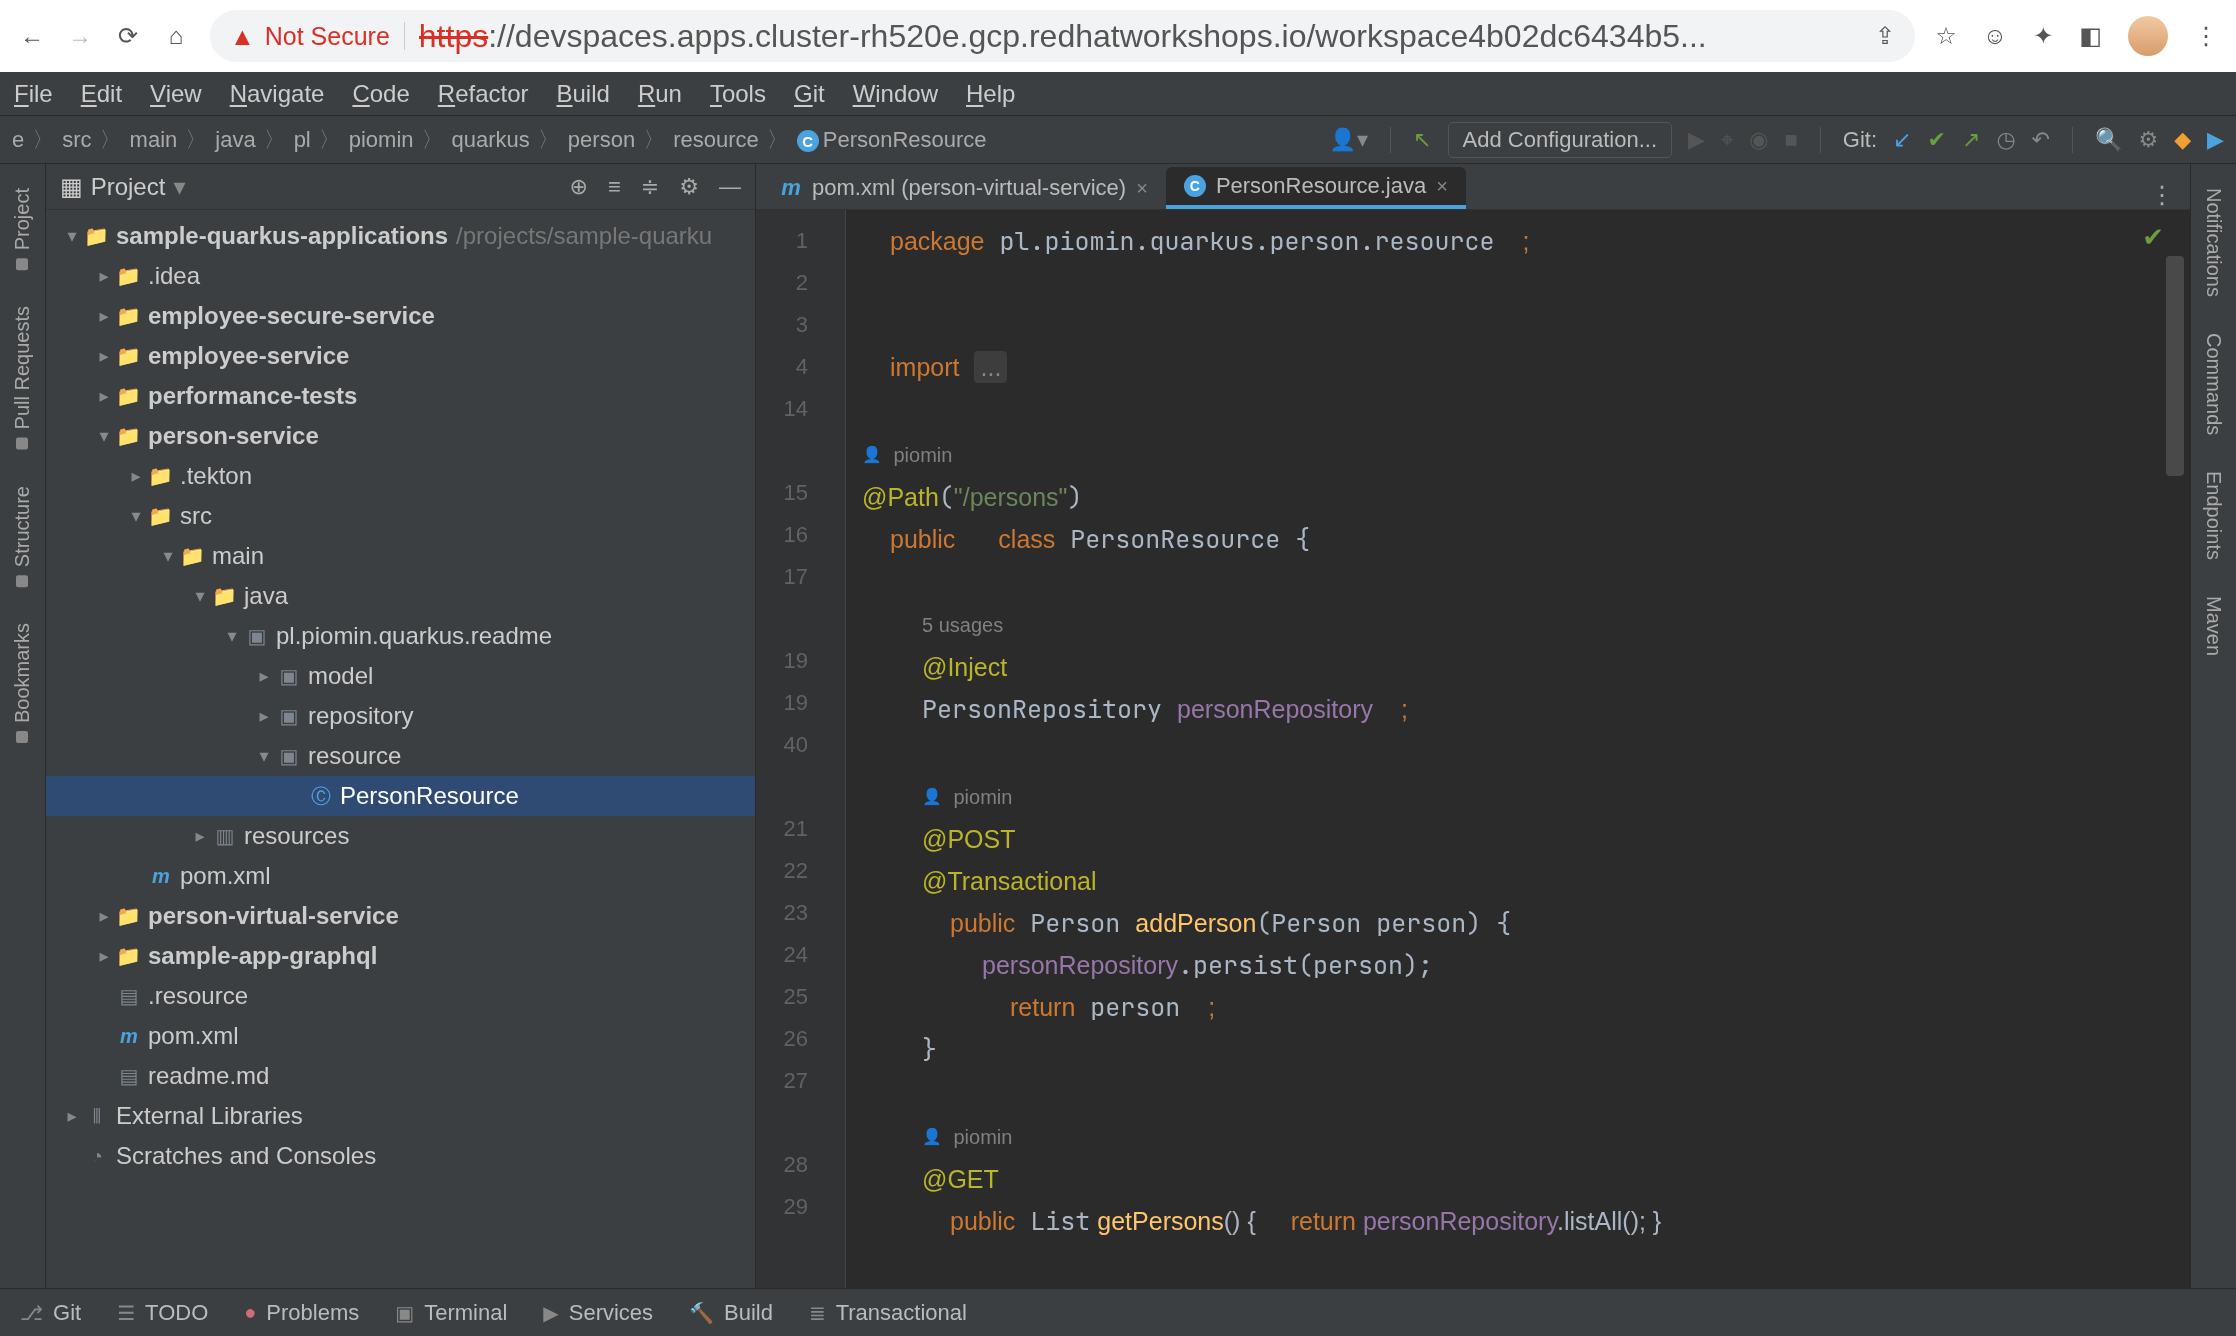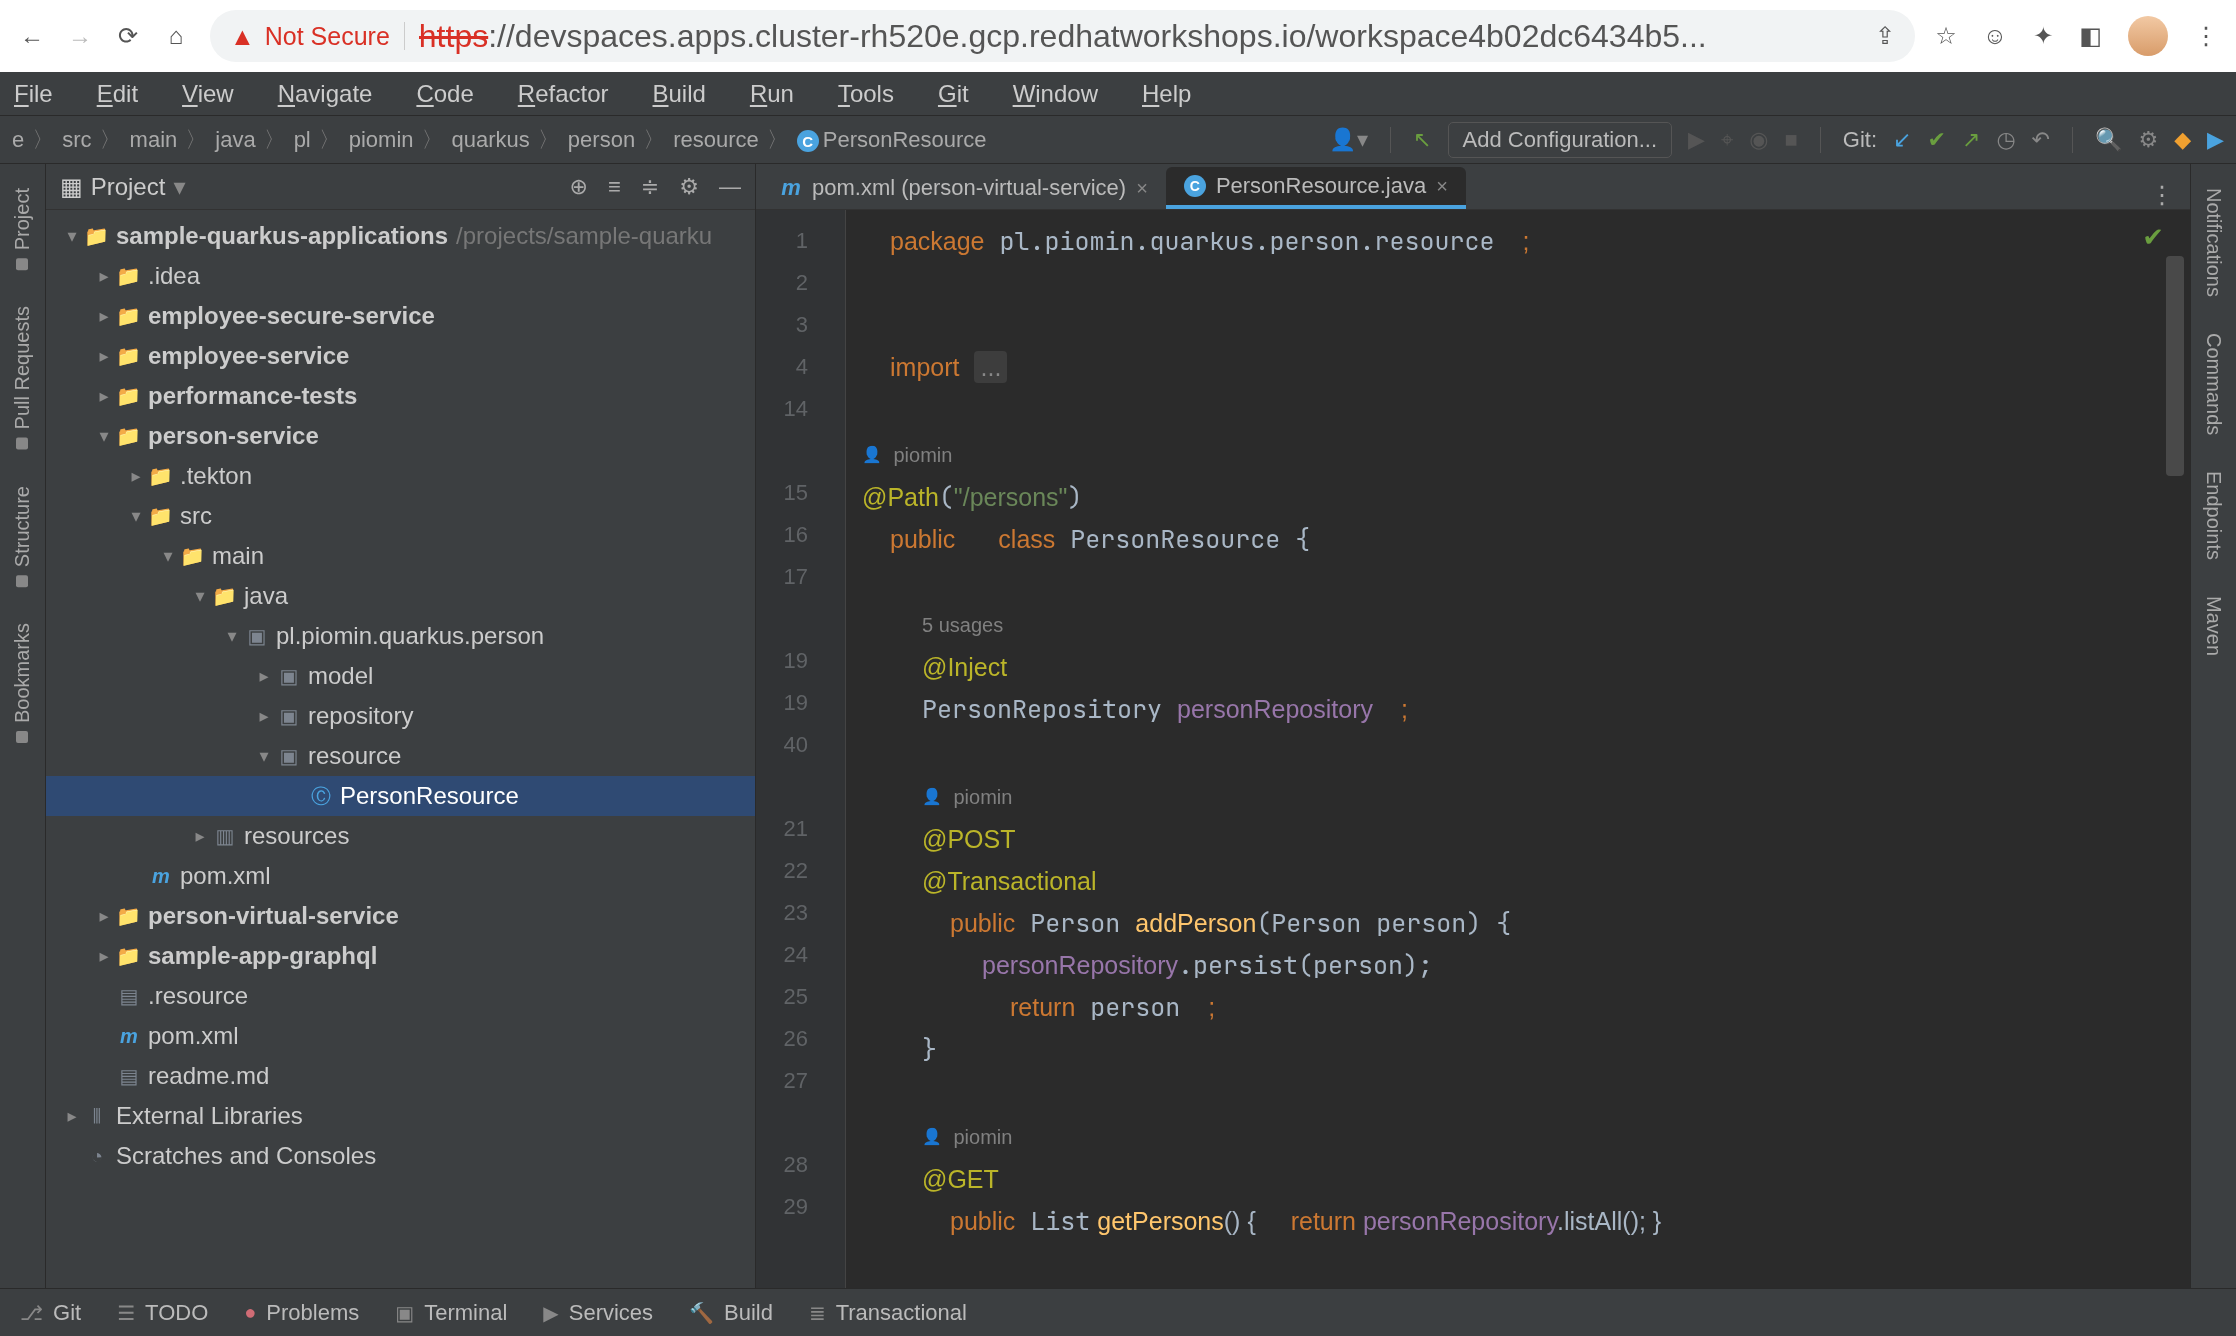--- a/index.html
+++ b/index.html
@@ -9,21 +9,21 @@
   .browser-bar .nav-btn { width:28px; text-align:center; color:#555; cursor:pointer; }
   .browser-bar .nav-btn.dis { color:#bbb; }
   .addr-bar { flex:1; height:52px; background:#f1f3f4; border-radius:26px; display:flex; align-items:center; padding:0 20px; gap:14px; min-width:0; }
   .addr-bar .danger { color:#d93025; display:flex; align-items:center; gap:10px; font-size:25px; }
   .addr-bar .sep { width:1px; height:28px; background:#ccc; }
   .url { flex:1; white-space:nowrap; overflow:hidden; text-overflow:ellipsis; font-size:32px; color:#555; }
   .url .strike { text-decoration:line-through; color:#d93025; }
   .browser-bar .right-icons { display:flex; align-items:center; gap:26px; color:#555; }
   .avatar { width:40px; height:40px; border-radius:50%; background:linear-gradient(#f2c9a4,#d89c6a); }
   
-  .menu-bar { height:44px; background:#3c3f41; display:flex; align-items:center; padding:0 14px; gap:44px; font-size:24px; color:#ccc; border-bottom:1px solid #2a2a2a; }
+  .menu-bar { height:44px; background:#3c3f41; display:flex; align-items:center; padding:0 14px; gap:28px; font-size:24px; color:#ccc; border-bottom:1px solid #2a2a2a; }
   .menu-bar span { cursor:pointer; }
   .menu-bar span u { text-decoration:underline; text-underline-offset:3px; }
   
   .navrow { height:48px; background:#3c3f41; display:flex; align-items:center; padding:0 12px; font-size:22px; color:#aaa; gap:8px; border-bottom:1px solid #2a2a2a; }
   .crumbs { display:flex; align-items:center; gap:8px; flex:1; min-width:0; overflow:hidden; }
   .crumbs .chev { color:#777; }
   .crumbs .c-icon { width:22px; height:22px; border-radius:11px; background:#4aa3df; color:#fff; font-size:15px; font-weight:bold; display:inline-flex; align-items:center; justify-content:center; margin-right:4px;}
   .toolbar { display:flex; align-items:center; gap:16px; }
   .toolbar .sep { width:1px; height:26px; background:#555; margin:0 6px; }
   .run-config { height:36px; border:1px solid #555; border-radius:5px; padding:0 14px; display:flex; align-items:center; color:#bbb; font-size:22px; background:#3c3f41; }
@@ -244,21 +244,21 @@
           <span class="">main</span>
         </div>
         <div class="trow" style="padding-left: 142px;">
           <span class="arrow">▾</span>
           <span class="icn folder">📁</span>
           <span class="">java</span>
         </div>
         <div class="trow" style="padding-left: 174px;">
           <span class="arrow">▾</span>
           <span class="icn folder">▣</span>
-          <span class="">pl.piomin.quarkus.person</span>
+          <span class="">pl.piomin.quarkus.readme</span>
         </div>
         <div class="trow" style="padding-left: 206px;">
           <span class="arrow">▸</span>
           <span class="icn folder">▣</span>
           <span class="">model</span>
         </div>
         <div class="trow" style="padding-left: 206px;">
           <span class="arrow">▸</span>
           <span class="icn folder">▣</span>
           <span class="">repository</span>

